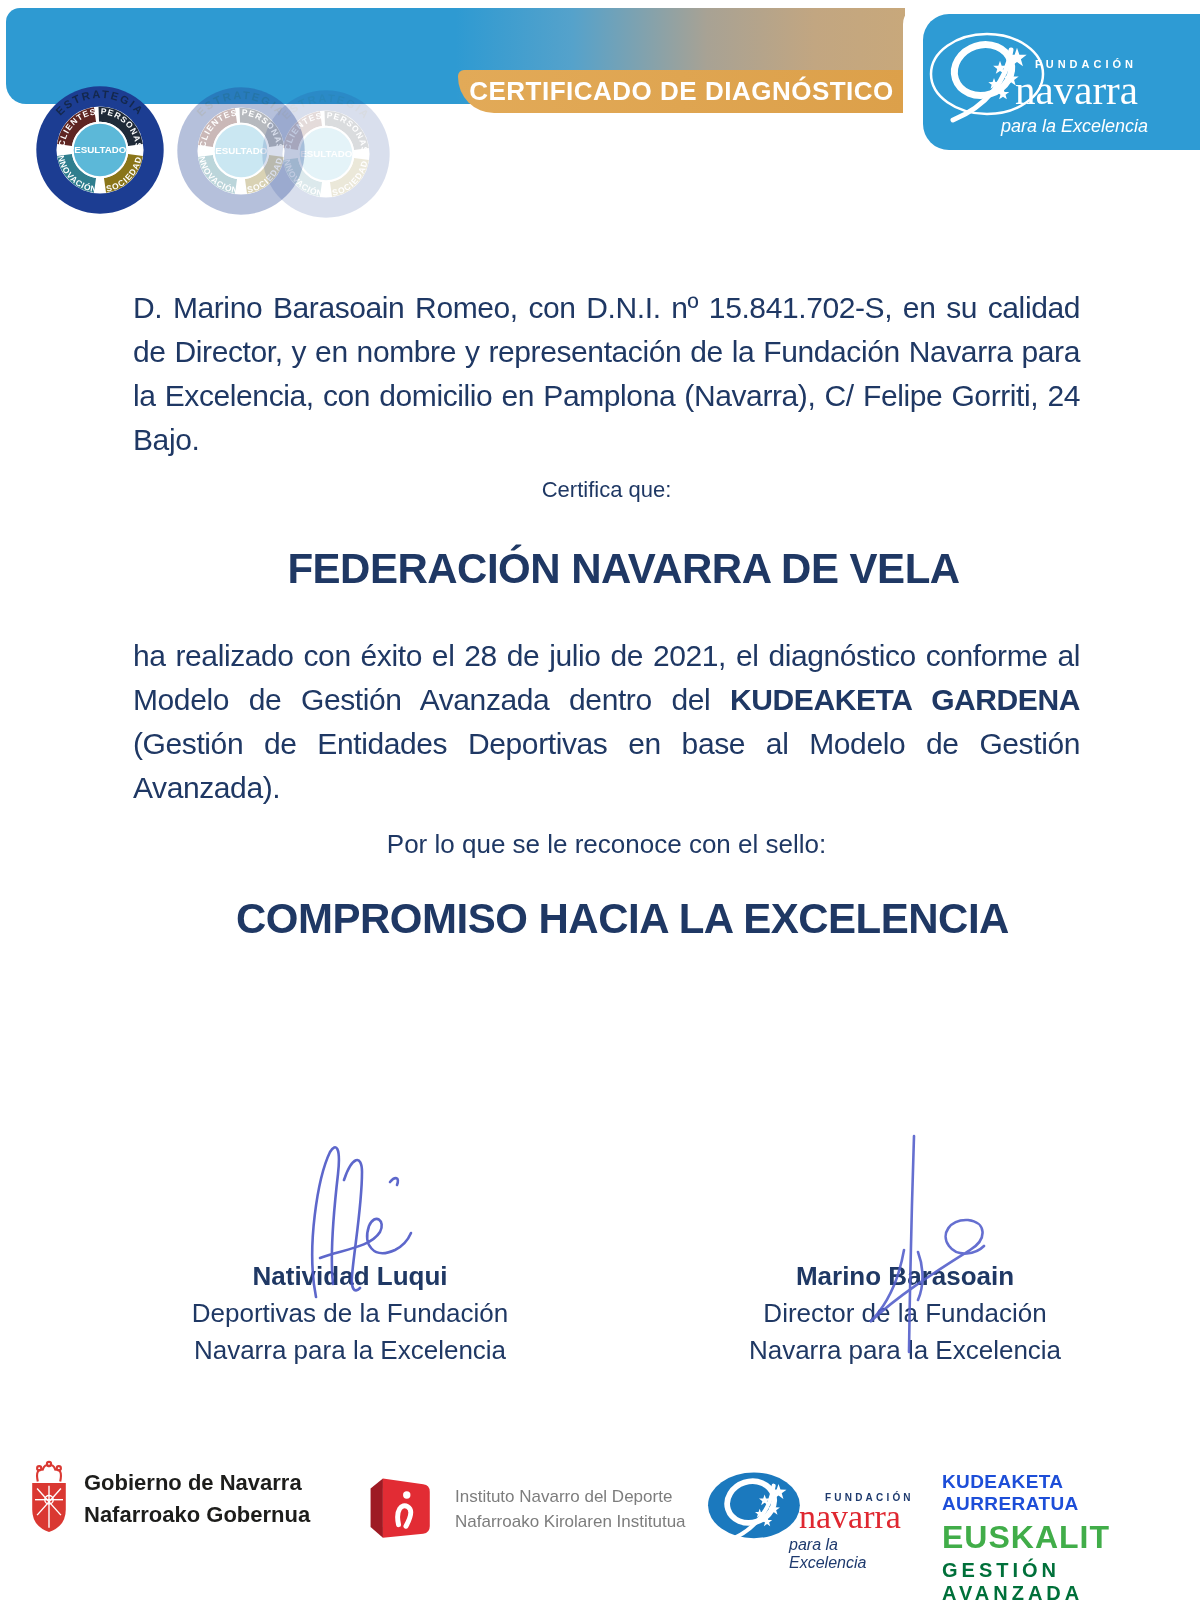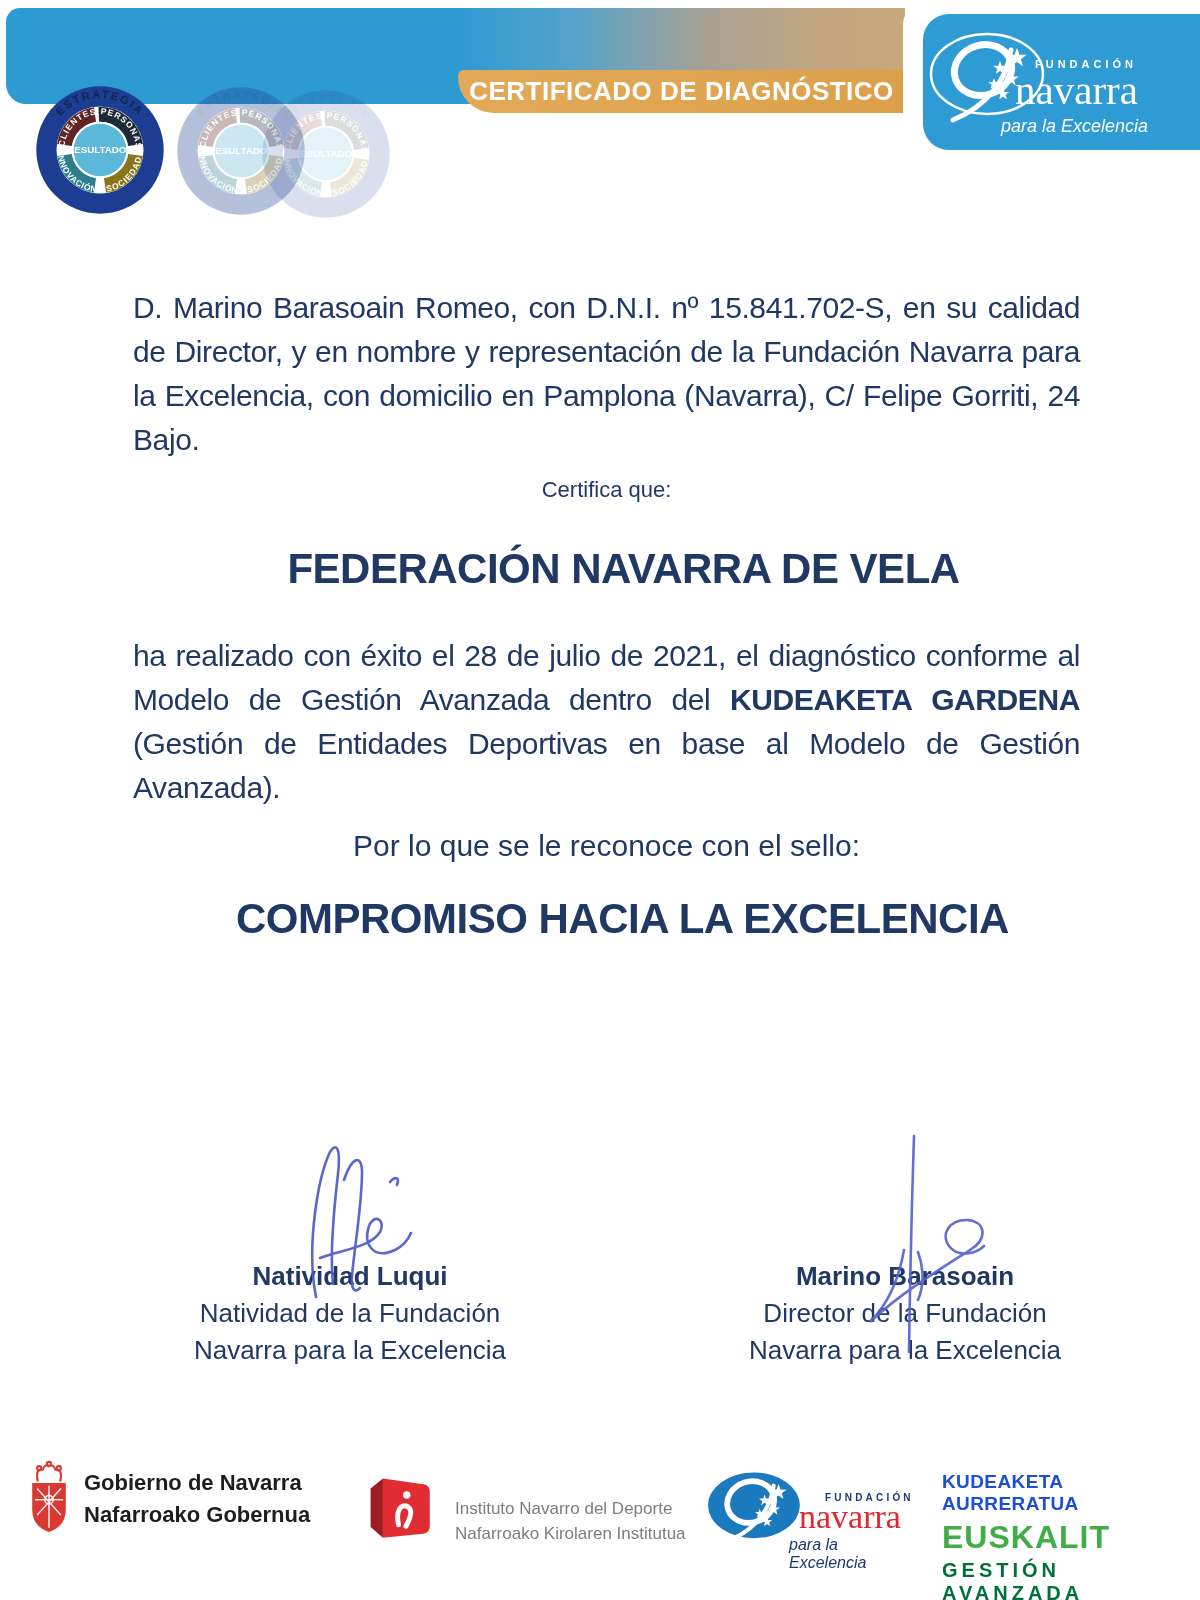--- a/index.html
+++ b/index.html
@@ -27,39 +27,39 @@
   .b3{left:261px;top:89px;opacity:.16;z-index:1;}
 
   
   .para{left:133px;width:947px;font-size:30px;letter-spacing:-.4px;line-height:44px;
         text-align:justify;color:#1F3864;}
   .center{text-align:center;}
   .p1{top:286px;}
   .certifica{top:477px;left:133px;width:947px;font-size:22px;}
   .h-entity{top:546px;left:150px;width:947px;font-size:42px;font-weight:bold;letter-spacing:-.5px;line-height:46px;}
   .p2{top:634px;}
-  .seal-intro{top:829px;left:133px;width:947px;font-size:30px;}
+  .seal-intro{top:829px;left:133px;width:947px;font-size:26px;}
   .h-seal{top:896px;left:149px;width:947px;font-size:42px;font-weight:bold;letter-spacing:-.5px;line-height:46px;}
   .p3{top:977px;}
   .bold{font-weight:bold;}
 
   
   .sig-col{top:1258px;width:420px;text-align:center;}
   .sig-left{left:140px;}
   .sig-right{left:695px;}
   .sig-name{font-size:26px;font-weight:bold;line-height:37px;}
   .sig-role{font-size:26px;line-height:37px;}
   .ink{pointer-events:none;z-index:5;}
   .ink-left{left:278px;top:1132px;}
   .ink-right{left:828px;top:1128px;}
 
   
   .f-gob{left:28px;top:1460px;display:flex;align-items:center;gap:14px;height:78px;}
   .f-gob .txt{font-size:22px;font-weight:bold;color:#1D1D1B;line-height:32px;}
-  .f-ind{left:363px;top:1472px;display:flex;align-items:flex-end;gap:16px;height:74px;}
+  .f-ind{left:363px;top:1472px;display:flex;align-items:center;gap:16px;height:74px;}
   .f-ind .txt{font-size:17px;color:#7D7D7D;line-height:25px;}
   .f-fun{left:703px;top:1458px;width:212px;height:96px;}
   .f-fun .fn-fundacion{position:absolute;left:122px;top:34px;color:#1E3A6E;font-size:10px;font-weight:bold;letter-spacing:3.2px;}
   .f-fun .fn-navarra{position:absolute;left:96px;top:40px;color:#DF2730;font-size:34px;font-family:"Liberation Serif",serif;}
   .f-fun .fn-para{position:absolute;left:86px;top:78px;color:#1E3A6E;font-size:16px;font-style:italic;}
   .f-eus{left:942px;top:1471px;}
   .f-eus .l1{font-size:19px;font-weight:800;color:#1d4ed8;letter-spacing:.4px;}
   .f-eus .l2{font-size:32px;font-weight:800;color:#41AD49;letter-spacing:1px;line-height:44px;}
   .f-eus .l3{font-size:20px;font-weight:800;color:#00703A;letter-spacing:4px;}
 </style>
@@ -143,21 +143,21 @@
 
   <div class="abs para p2"><span>ha realizado con éxito el 28 de julio de 2021, el diagnóstico conforme al Modelo de Gestión Avanzada dentro del </span><span class="bold">KUDEAKETA GARDENA</span><span> (Gestión de Entidades Deportivas en base al Modelo de Gestión Avanzada).</span></div>
 
   <div class="abs seal-intro center">Por lo que se le reconoce con el sello:</div>
 
   <div class="abs h-seal center">COMPROMISO HACIA LA EXCELENCIA</div>
 
 
   <div class="abs sig-col sig-left">
     <div class="sig-name">Natividad Luqui</div>
-    <div class="sig-role">Natividad de la Fundación</div>
+    <div class="sig-role">Deportivas de la Fundación</div>
     <div class="sig-role">Navarra para la Excelencia</div>
   </div>
   <div class="abs sig-col sig-right">
     <div class="sig-name">Marino Barasoain</div>
     <div class="sig-role">Director de la Fundación</div>
     <div class="sig-role">Navarra para la Excelencia</div>
   </div>
 
   <svg class="abs ink ink-left" width="150" height="180" viewBox="0 0 150 180">
     <g fill="none" stroke="#4C57C6" stroke-width="2.6" stroke-linecap="round" opacity=".9">

